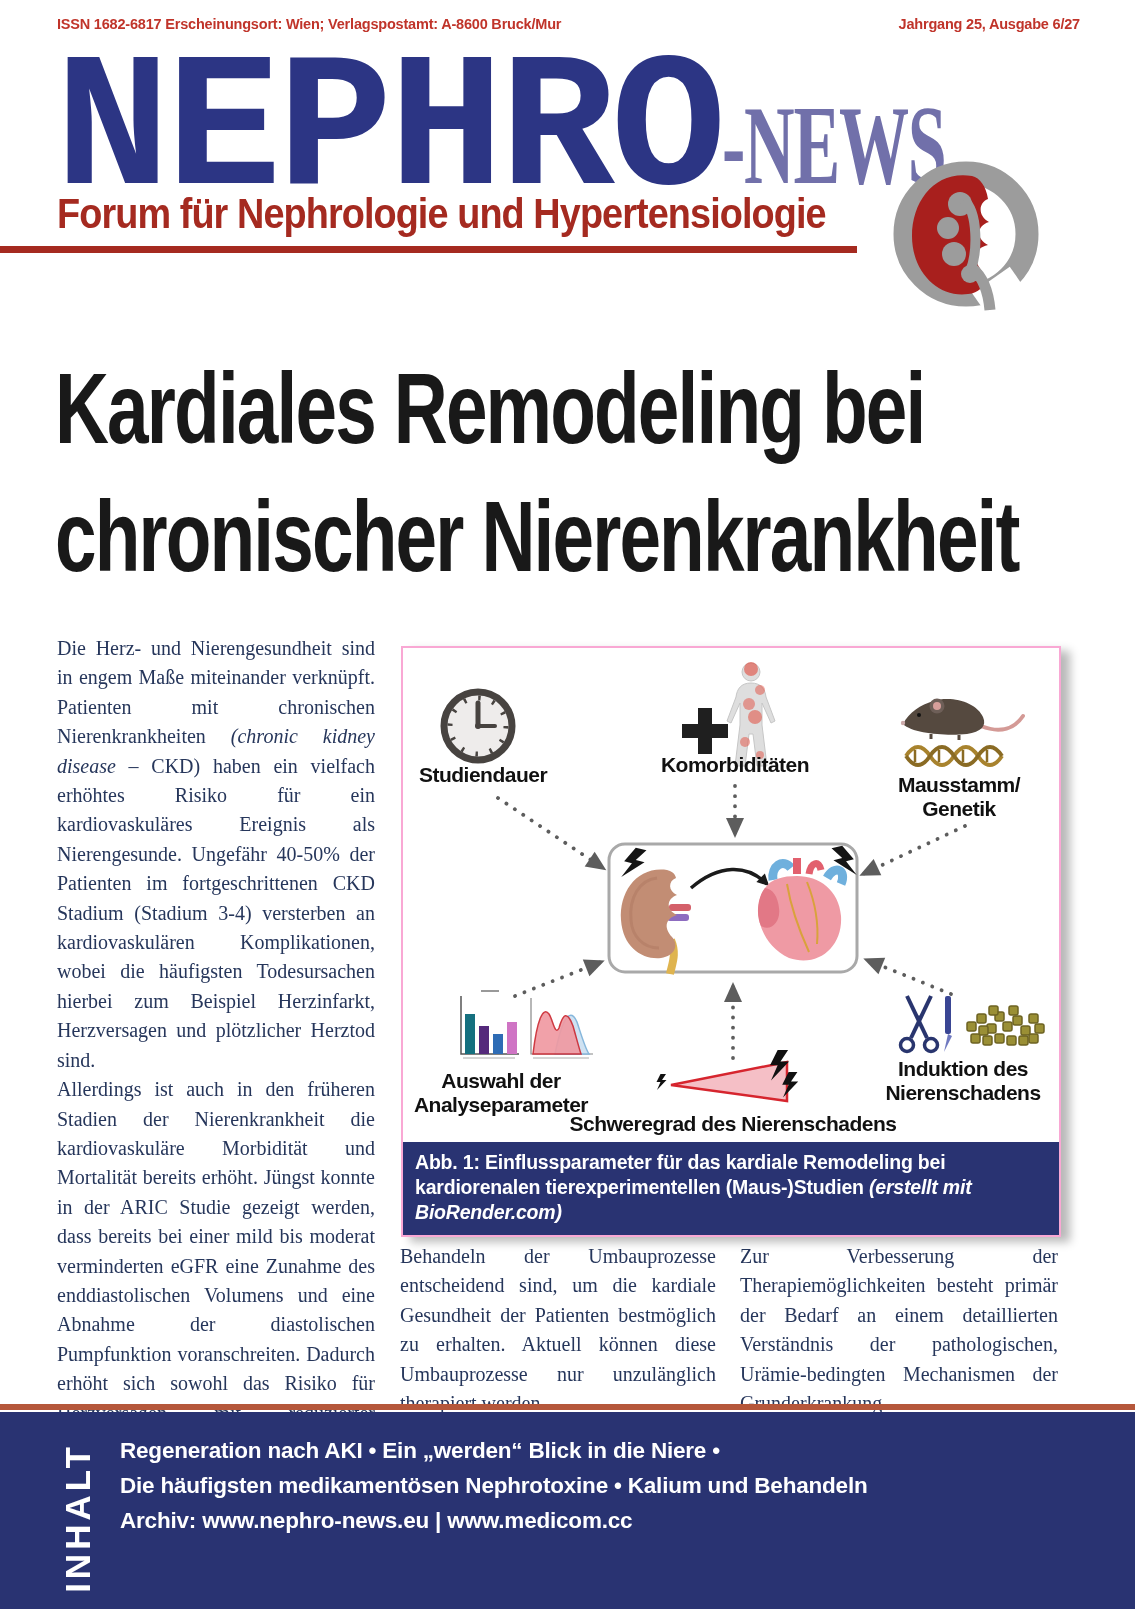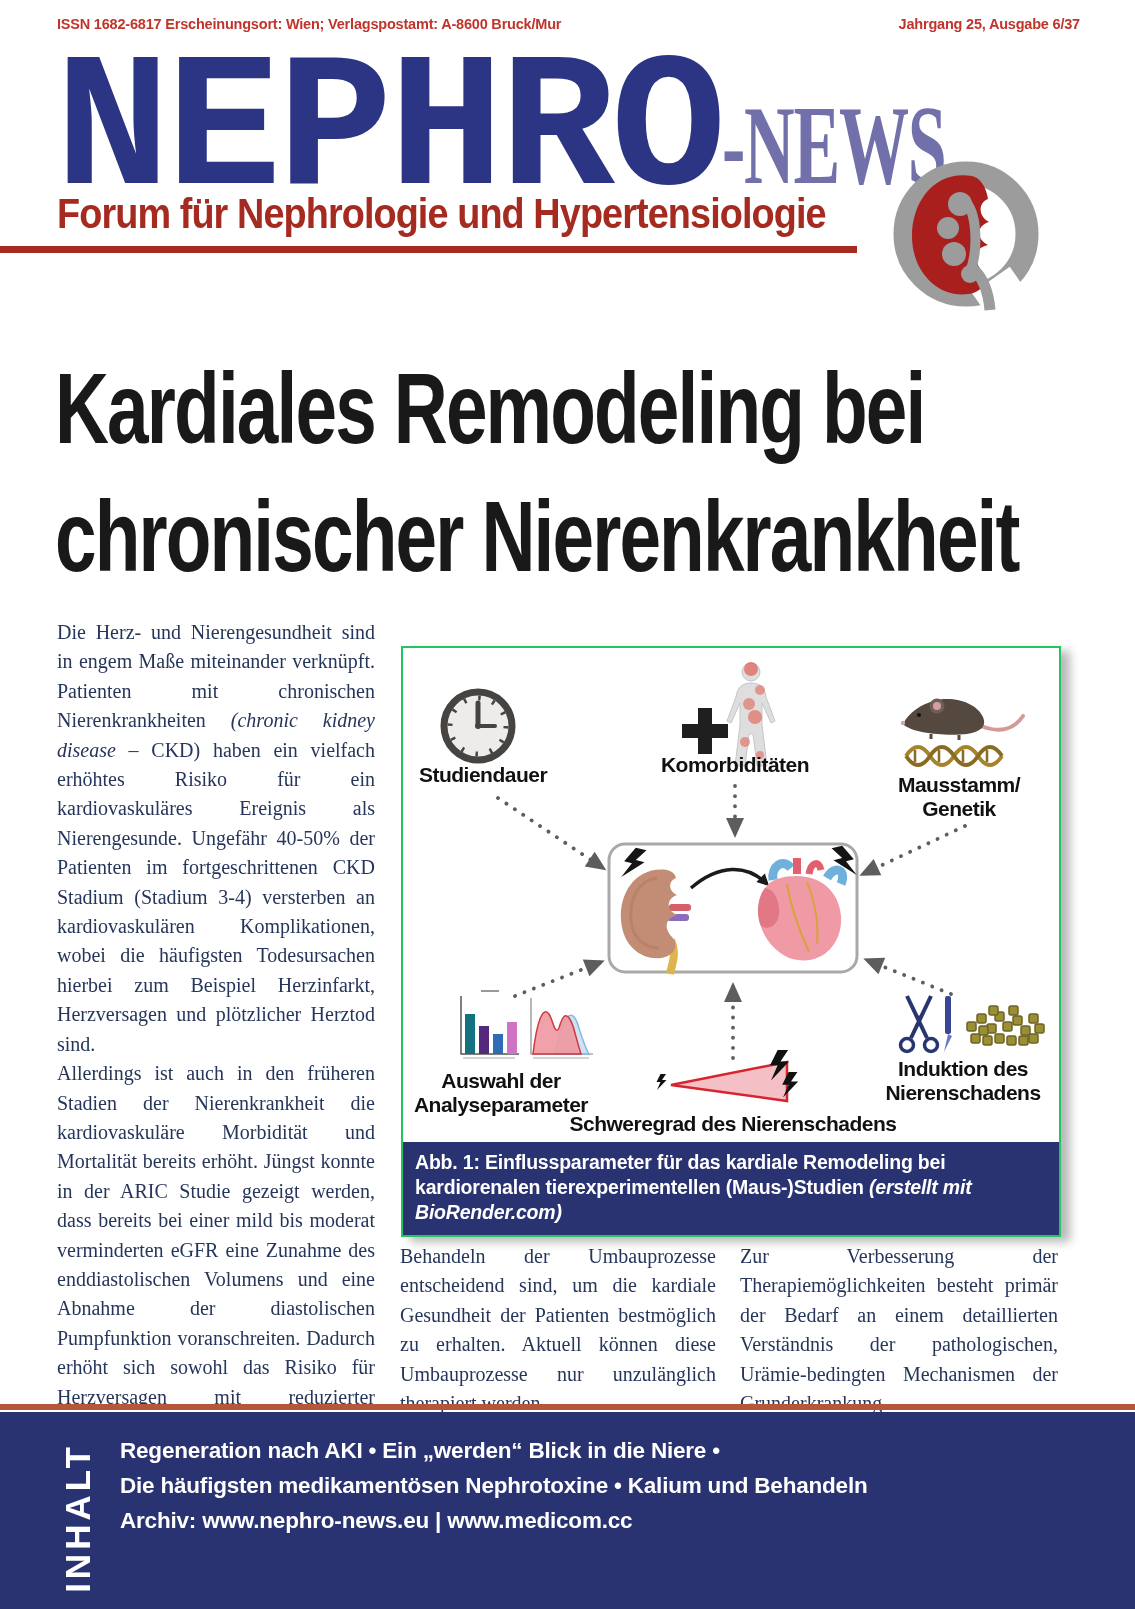--- a/index.html
+++ b/index.html
@@ -23,26 +23,26 @@
     white-space:nowrap;}
   .red-rule{position:absolute;left:0;top:246px;width:857px;height:7px;background:var(--red_dark);}
   .logo{position:absolute;left:886px;top:156px;}
   
   .headline{position:absolute;left:55px;top:344px;font-weight:bold;color:#191919;
     font-size:101px;line-height:128px;letter-spacing:-2.5px;transform:scaleX(0.74);
     transform-origin:left top;white-space:nowrap;}
   
   .bodytext{font-family:"Liberation Serif",serif;font-size:20px;line-height:29.4px;
     color:var(--ink);text-align:justify;hyphens:auto;-webkit-hyphens:auto;}
-  .col1{position:absolute;left:57px;top:618px;width:318px;}
+  .col1{position:absolute;left:57px;top:634px;width:318px;}
   .col2{position:absolute;left:400px;top:1242px;width:316px;}
   .col3{position:absolute;left:740px;top:1242px;width:318px;}
   .bodytext p{margin:0;}
   
-  .figure{position:absolute;left:401px;top:646px;width:656px;border:2px solid #22c55e;
+  .figure{position:absolute;left:401px;top:646px;width:656px;border:2px solid #f9a8d4;
     background:#fff;box-shadow:9px 5px 9px rgba(0,0,0,0.28);}
   .fig-caption{background:var(--bar_navy);color:#ffffff;font-weight:bold;font-size:19.5px;
     line-height:25px;padding:8px 0 10px 12px;letter-spacing:-0.2px;}
   .fig-caption .ital{font-style:italic;}
   .fig-label{font-family:"Liberation Sans",sans-serif;font-weight:bold;font-size:21px;
     fill:#111111;letter-spacing:-0.5px;}
   .dotted{stroke:#5d5d5d;stroke-width:3.8;stroke-dasharray:0.1 10;stroke-linecap:round;fill:none;}
   
   .sienna-line{position:absolute;left:0;top:1404px;width:1135px;height:6px;background:var(--sienna);}
   .footer-bar{position:absolute;left:0;top:1412px;width:1135px;height:197px;background:var(--bar_navy);}
@@ -51,21 +51,21 @@
   .footer-lines{position:absolute;left:120px;top:1436px;color:#ffffff;font-weight:bold;
     font-size:22.5px;line-height:29px;letter-spacing:-0.2px;}
   .footer-lines .line{margin-bottom:6px;}
   .footer-archive{margin-top:2px;}
 </style>
 </head>
 <body>
 
 <div class="meta-row">
   <span>ISSN 1682-6817  Erscheinungsort: Wien; Verlagspostamt: A-8600 Bruck/Mur</span>
-  <span>Jahrgang 25, Ausgabe 6/37</span>
+  <span>Jahrgang 25, Ausgabe 6/27</span>
 </div>
 
 <div class="masthead">
   <span class="mast-main">NEPHRO</span><span class="mast-suffix">-NEWS</span>
 </div>
 <div class="mast-subtitle">Forum für Nephrologie und Hypertensiologie</div>
 <div class="red-rule"></div>
 
 <div class="logo">
   <svg width="162" height="162" viewBox="0 0 162 162">

